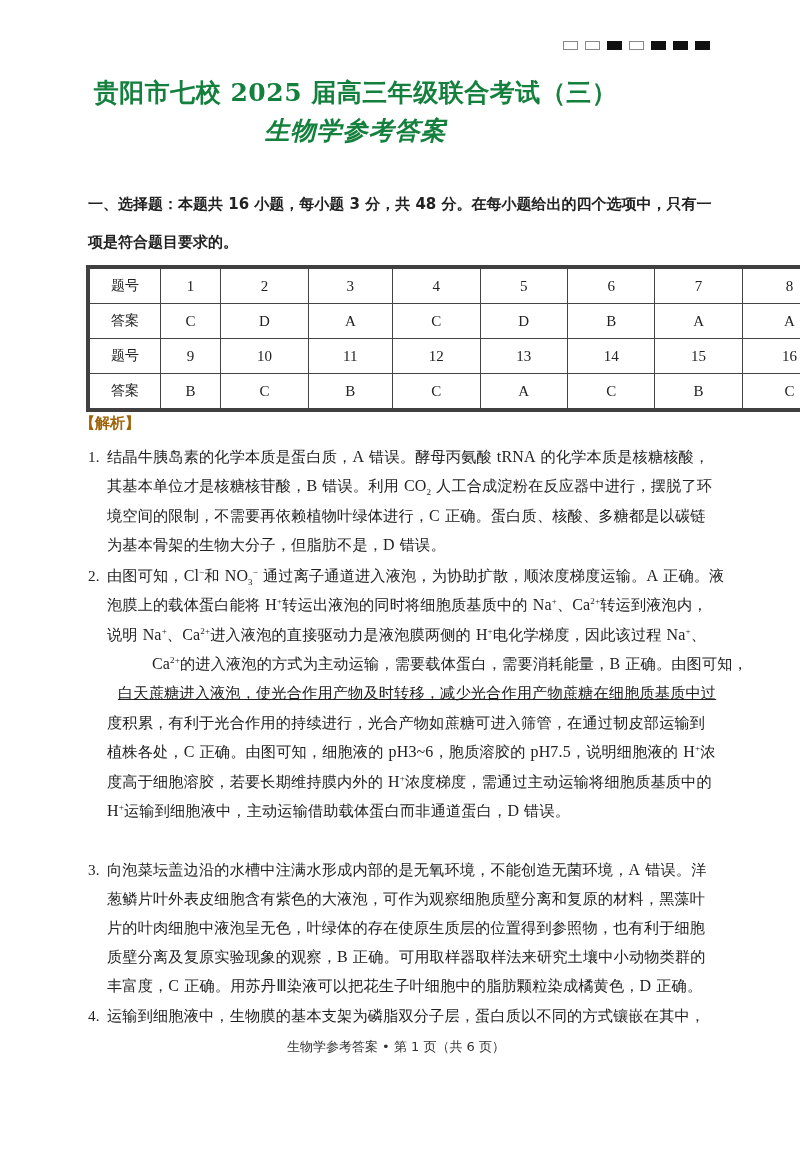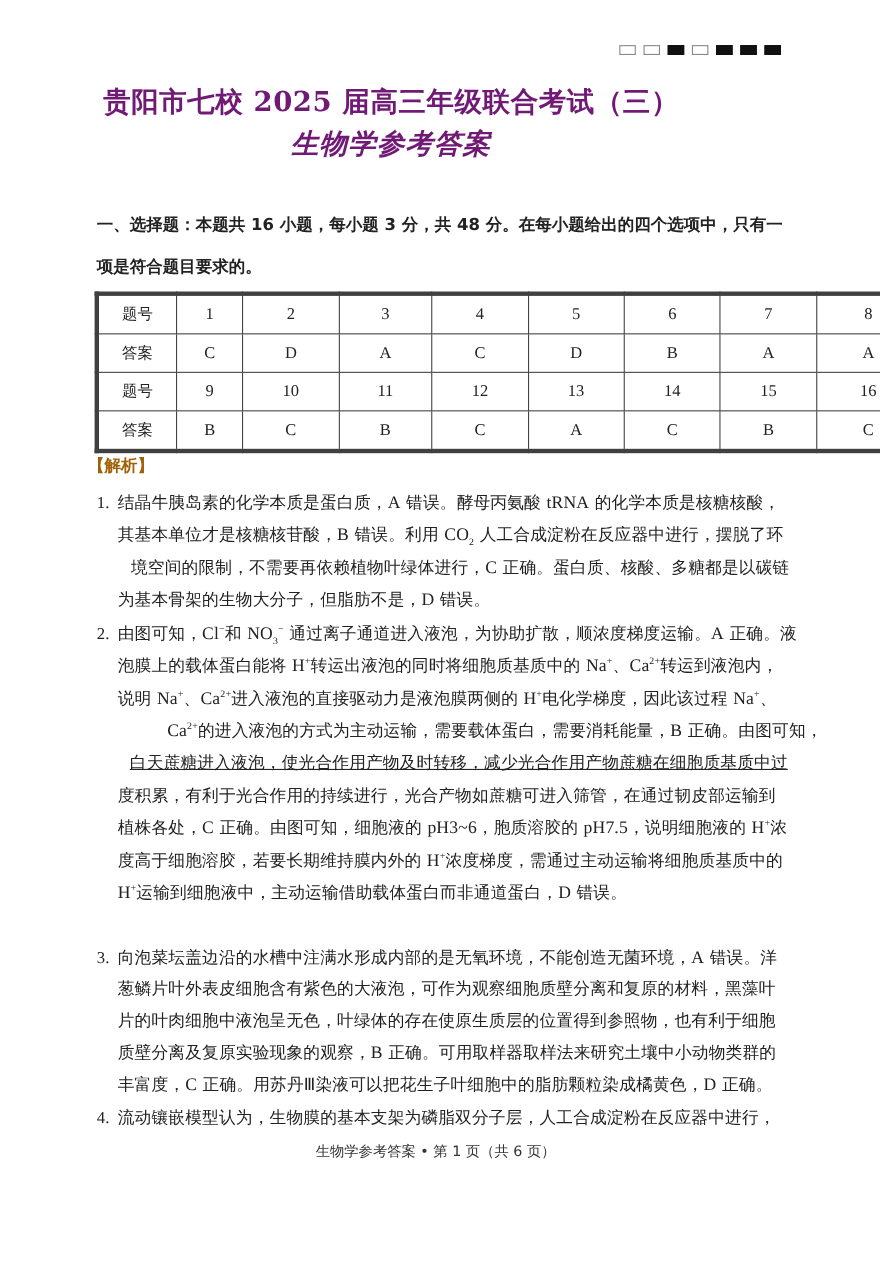--- a/index.html
+++ b/index.html
@@ -2,21 +2,21 @@
 <html><head>
 <meta charset="utf-8">
 <style>
   html, body { margin: 0; padding: 0; background: #ffffff; }
   body { width: 800px; height: 1156px; position: relative; overflow: hidden;
          font-family: "DejaVu Serif", "Liberation Serif", serif; color: #1a1a1a; }
   .marks { position: absolute; top: 41px; left: 563px; display: flex; gap: 7px; }
   .mark { width: 15px; height: 9px; box-sizing: border-box; border: 1px solid #888; background: #fff; }
   .mark.filled { background: #111; border-color: #111; }
   .title { position: absolute; left: 0; width: 711px; text-align: center;
-           font-family: "DejaVu Serif", "Liberation Serif", serif; font-weight: bold; color: #701a75; }
+           font-family: "DejaVu Serif", "Liberation Serif", serif; font-weight: bold; color: #15803d; }
   .title1 { top: 76px; font-size: 25px; letter-spacing: 0.5px; }
   .title2 { top: 114px; font-size: 25px; letter-spacing: 1px; font-style: italic; }
   .section { position: absolute; left: 88px; width: 630px; font-size: 15px; font-weight: bold;
              font-family: "DejaVu Sans", "Liberation Sans", sans-serif; color: #222; line-height: 36px; }
   .section1 { top: 186px; }
   .section2 { top: 224px; }
   table.ans { position: absolute; top: 265px; left: 86px; width: 754px; border-collapse: collapse;
               border: 4px solid #404040; font-family: "Liberation Serif", "DejaVu Serif", serif; }
   table.ans td { border: 1px solid #444; height: 34px; text-align: center; font-size: 15px; padding: 0; color: #222; }
   table.ans td.hd { width: 70px; font-family: "DejaVu Sans", sans-serif; font-size: 14px; }
@@ -97,32 +97,32 @@
         <td>C</td>
       </tr>
     </tbody>
 </table>
 
 <div class="analysis-title">【解析】</div>
 
 <div class="body-lines" id="body-lines">
     <div class="line" style="top: 447px; left: 88px;"><span class="num">1.</span><span>结晶牛胰岛素的化学本质是蛋白质，</span><span class="lat">A</span><span> 错误。酵母丙氨酸 </span><span class="lat">tRNA</span><span> 的化学本质是核糖核酸，</span></div>
     <div class="line" style="top: 476px; left: 107px;"><span>其基本单位才是核糖核苷酸，</span><span class="lat">B</span><span> 错误。利用 </span><span class="lat">CO</span><sub>2</sub><span> 人工合成淀粉在反应器中进行，摆脱了环</span></div>
-    <div class="line" style="top: 506px; left: 107px; margin-left: 12px;"><span>境空间的限制，不需要再依赖植物叶绿体进行，</span><span class="lat">C</span><span> 正确。蛋白质、核酸、多糖都是以碳链</span></div>
+    <div class="line" style="top: 506px; left: 107px;"><span>境空间的限制，不需要再依赖植物叶绿体进行，</span><span class="lat">C</span><span> 正确。蛋白质、核酸、多糖都是以碳链</span></div>
     <div class="line" style="top: 535px; left: 107px;"><span>为基本骨架的生物大分子，但脂肪不是，</span><span class="lat">D</span><span> 错误。</span></div>
     <div class="line" style="top: 566px; left: 88px;"><span class="num">2.</span><span>由图可知，</span><span class="lat">Cl</span><sup>−</sup><span>和 </span><span class="lat">NO</span><sub>3</sub><sup>−</sup><span> 通过离子通道进入液泡，为协助扩散，顺浓度梯度运输。</span><span class="lat">A</span><span> 正确。液</span></div>
     <div class="line" style="top: 595px; left: 107px;"><span>泡膜上的载体蛋白能将 </span><span class="lat">H</span><sup>+</sup><span>转运出液泡的同时将细胞质基质中的 </span><span class="lat">Na</span><sup>+</sup><span>、</span><span class="lat">Ca</span><sup>2+</sup><span>转运到液泡内，</span></div>
     <div class="line" style="top: 625px; left: 107px;"><span>说明 </span><span class="lat">Na</span><sup>+</sup><span>、</span><span class="lat">Ca</span><sup>2+</sup><span>进入液泡的直接驱动力是液泡膜两侧的 </span><span class="lat">H</span><sup>+</sup><span>电化学梯度，因此该过程 </span><span class="lat">Na</span><sup>+</sup><span>、</span></div>
     <div class="line" style="top: 654px; left: 120px; margin-left: 32px;"><span class="lat">Ca</span><sup>2+</sup><span>的进入液泡的方式为主动运输，需要载体蛋白，需要消耗能量，</span><span class="lat">B</span><span> 正确。由图可知，</span></div>
     <div class="line" style="top: 683px; left: 118px; text-decoration: underline;"><span>白天蔗糖进入液泡，使光合作用产物及时转移，减少光合作用产物蔗糖在细胞质基质中过</span></div>
     <div class="line" style="top: 713px; left: 107px;"><span>度积累，有利于光合作用的持续进行，光合产物如蔗糖可进入筛管，在通过韧皮部运输到</span></div>
     <div class="line" style="top: 742px; left: 107px;"><span>植株各处，</span><span class="lat">C</span><span> 正确。由图可知，细胞液的 </span><span class="lat">pH3~6</span><span>，胞质溶胶的 </span><span class="lat">pH7.5</span><span>，说明细胞液的 </span><span class="lat">H</span><sup>+</sup><span>浓</span></div>
     <div class="line" style="top: 772px; left: 107px;"><span>度高于细胞溶胶，若要长期维持膜内外的 </span><span class="lat">H</span><sup>+</sup><span>浓度梯度，需通过主动运输将细胞质基质中的</span></div>
     <div class="line" style="top: 801px; left: 107px;"><span class="lat">H</span><sup>+</sup><span>运输到细胞液中，主动运输借助载体蛋白而非通道蛋白，</span><span class="lat">D</span><span> 错误。</span></div>
     <div class="line" style="top: 860px; left: 88px;"><span class="num">3.</span><span>向泡菜坛盖边沿的水槽中注满水形成内部的是无氧环境，不能创造无菌环境，</span><span class="lat">A</span><span> 错误。洋</span></div>
     <div class="line" style="top: 889px; left: 107px;"><span>葱鳞片叶外表皮细胞含有紫色的大液泡，可作为观察细胞质壁分离和复原的材料，黑藻叶</span></div>
     <div class="line" style="top: 918px; left: 107px;"><span>片的叶肉细胞中液泡呈无色，叶绿体的存在使原生质层的位置得到参照物，也有利于细胞</span></div>
     <div class="line" style="top: 947px; left: 107px;"><span>质壁分离及复原实验现象的观察，</span><span class="lat">B</span><span> 正确。可用取样器取样法来研究土壤中小动物类群的</span></div>
     <div class="line" style="top: 976px; left: 107px;"><span>丰富度，</span><span class="lat">C</span><span> 正确。用苏丹Ⅲ染液可以把花生子叶细胞中的脂肪颗粒染成橘黄色，</span><span class="lat">D</span><span> 正确。</span></div>
-    <div class="line" style="top: 1006px; left: 88px;"><span class="num">4.</span><span>流动镶嵌模型认为，生物膜的基本支架为磷脂双分子层，人工合成淀粉在反应器中进行，</span></div>
+    <div class="line" style="top: 1006px; left: 88px;"><span class="num">4.</span><span>运输到细胞液中，生物膜的基本支架为磷脂双分子层，蛋白质以不同的方式镶嵌在其中，</span></div>
   </div>
 
 <div class="footer">生物学参考答案 • 第 1 页（共 6 页）</div>
 
 </body></html>

